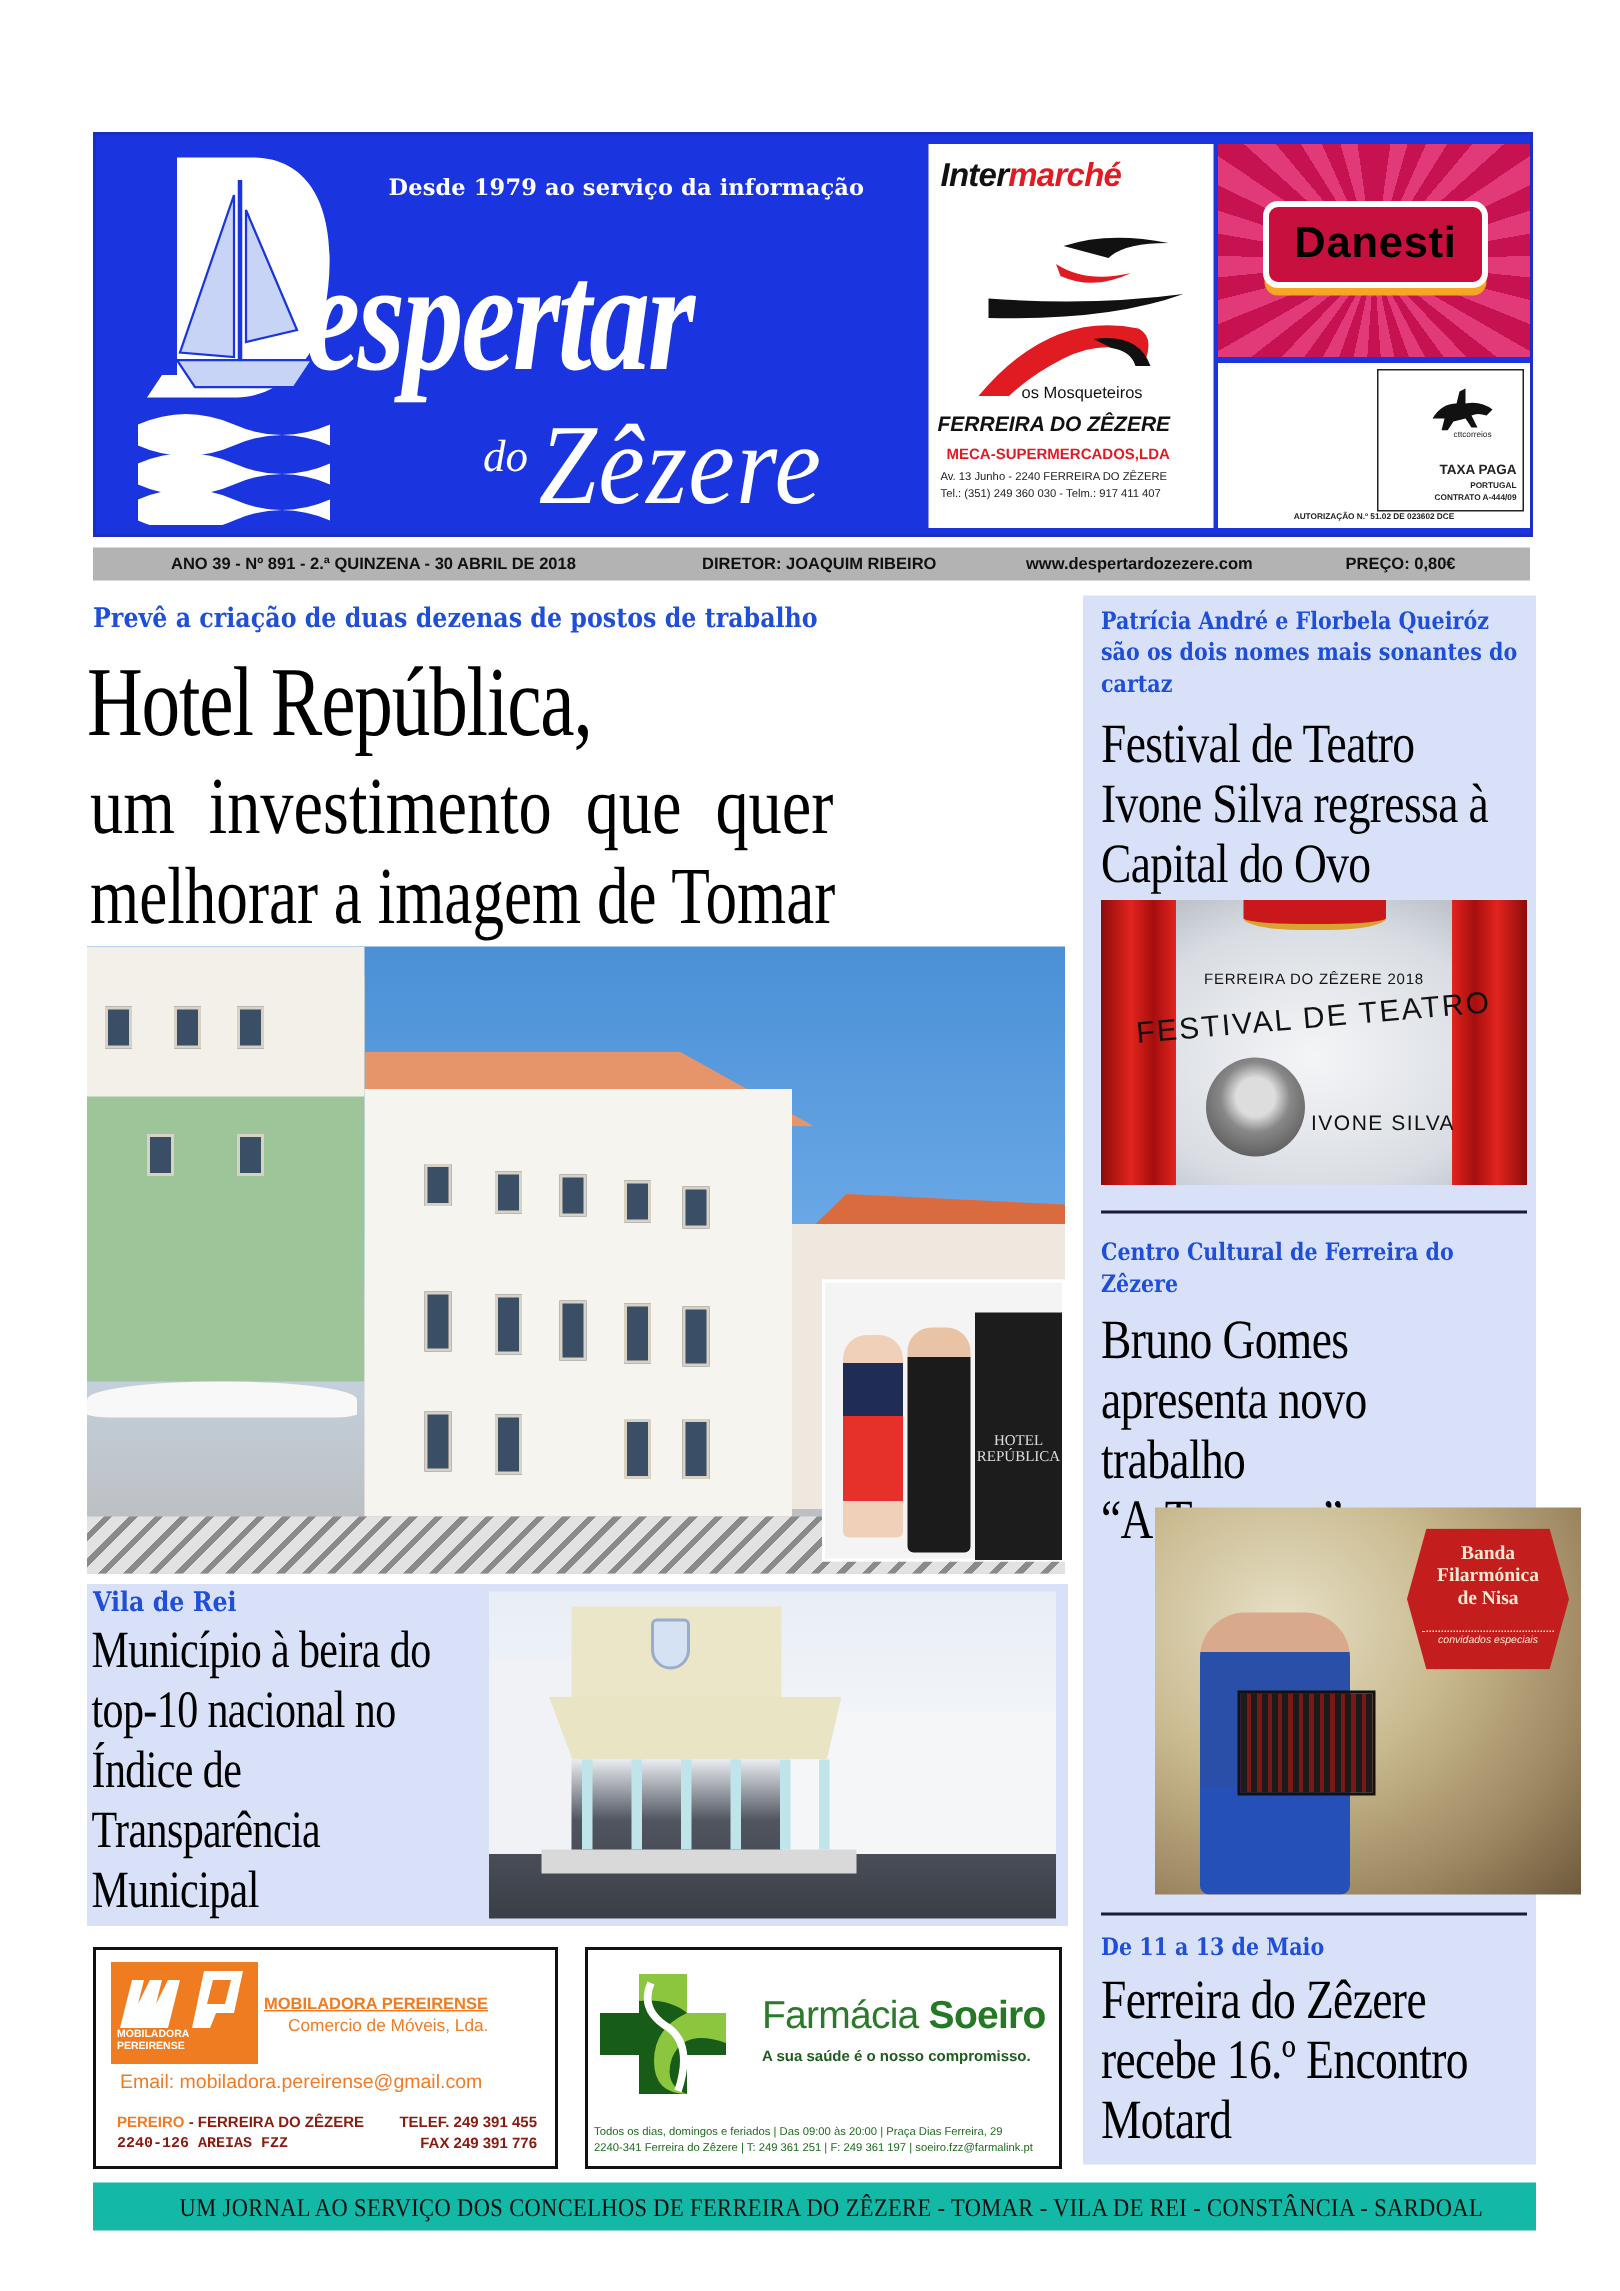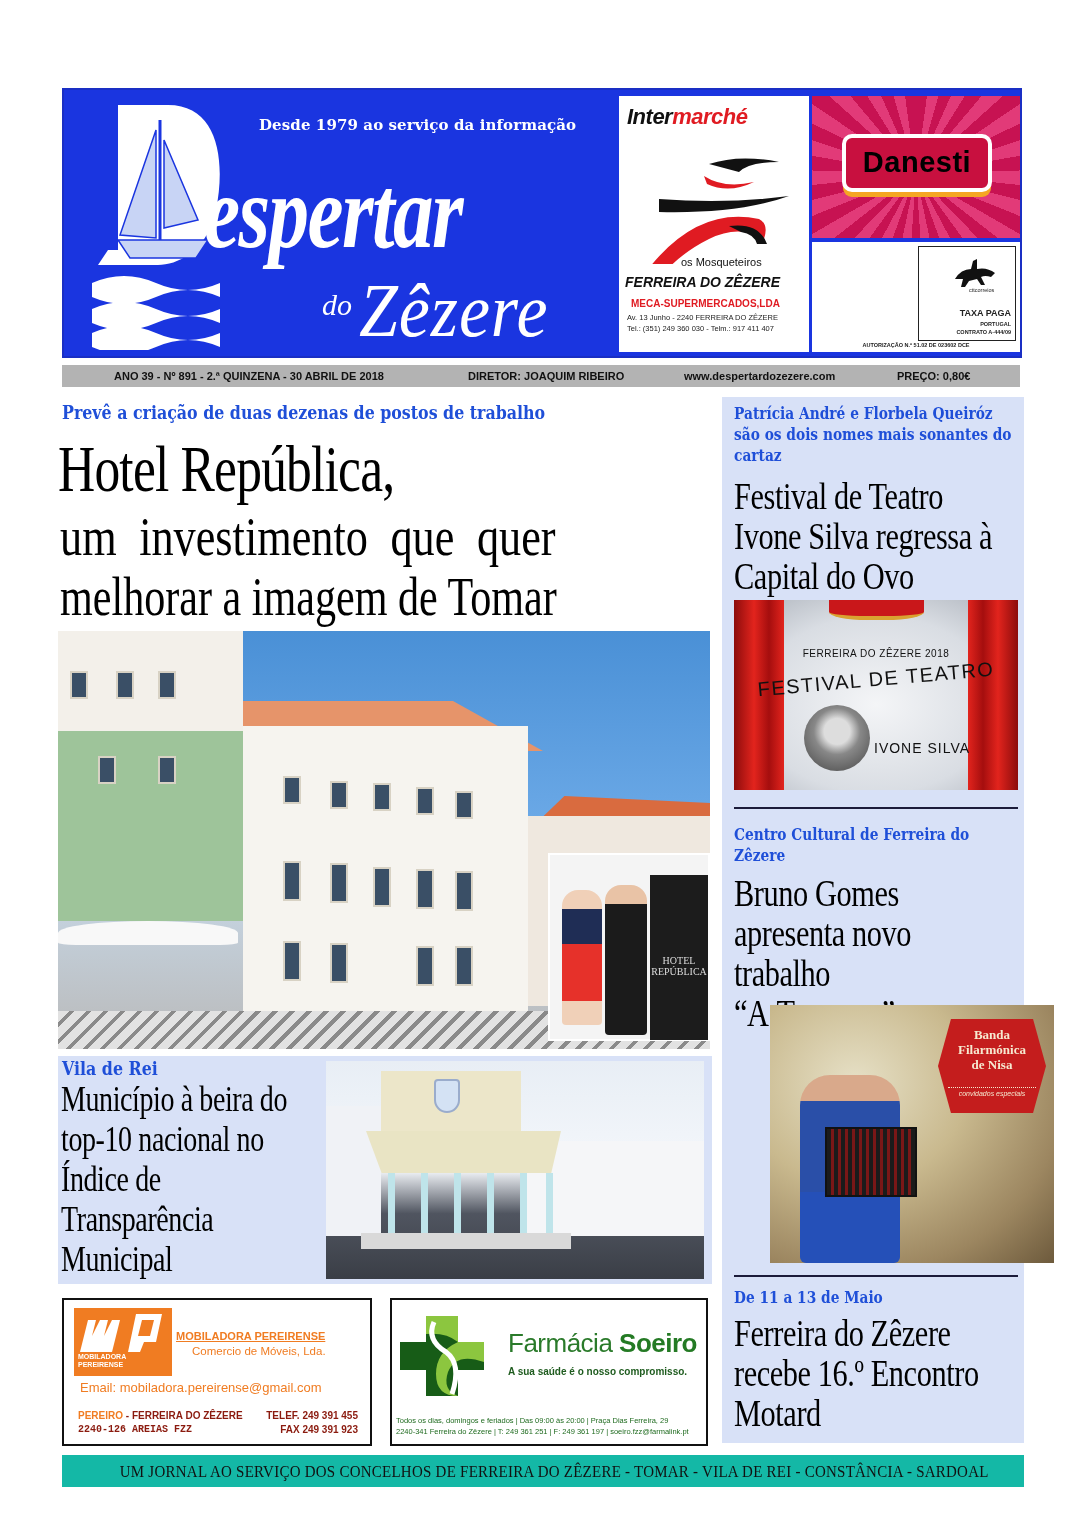--- a/index.html
+++ b/index.html
@@ -267,21 +267,21 @@
       <path d="M64 8 L76 8 L72 24 L60 24 Z" fill="#f07c22"></path>
     </svg>
     <div id="mob-logo-text" class="abs" style="width:60px;">MOBILADORA PEREIRENSE</div>
   </div>
   <div id="mob-name" class="abs">MOBILADORA PEREIRENSE</div>
   <div id="mob-sub" class="abs">Comercio de Móveis, Lda.</div>
   <div id="mob-email" class="abs">Email: mobiladora.pereirense@gmail.com</div>
   <div id="mob-loc1" class="abs"><span class="orange">PEREIRO</span><span> - FERREIRA DO ZÊZERE</span></div>
   <div id="mob-loc2" class="abs">2240-126 AREIAS FZZ</div>
   <div id="mob-tel" class="abs">TELEF. 249 391 455</div>
-  <div id="mob-fax" class="abs">FAX 249 391 923</div>
+  <div id="mob-fax" class="abs">FAX 249 391 776</div>
 </div>
 
 <div id="ad-farmacia" class="abs">
   <svg id="farm-icon" class="abs" viewBox="0 0 92 88">
     <path d="M4 30 L30 30 L30 4 L62 4 L62 30 L88 30 L88 58 L62 58 L62 84 L30 84 L30 58 L4 58 Z" fill="#175c17"></path>
     <path d="M30 4 L62 4 L62 30 L88 30 L88 50 Q60 40 52 60 Q46 78 62 84 L62 84 Q40 84 40 62 Q40 40 62 30 Q50 20 30 22 Z" fill="#8cc63f"></path>
     <path d="M38 10 Q30 28 50 40 Q66 52 56 82" stroke="#ffffff" stroke-width="5" fill="none"></path>
   </svg>
   <div id="farm-name" class="abs"><span>Farmácia </span><span class="bold">Soeiro</span></div>
   <div id="farm-slogan" class="abs">A sua saúde é o nosso compromisso.</div>

